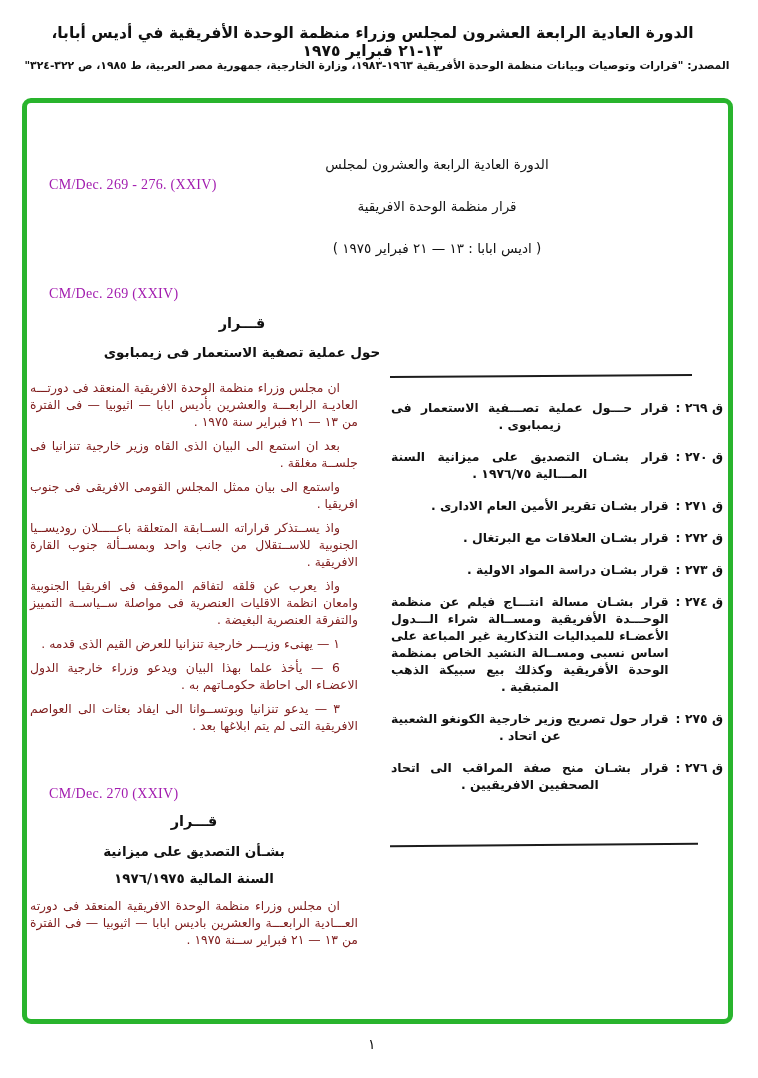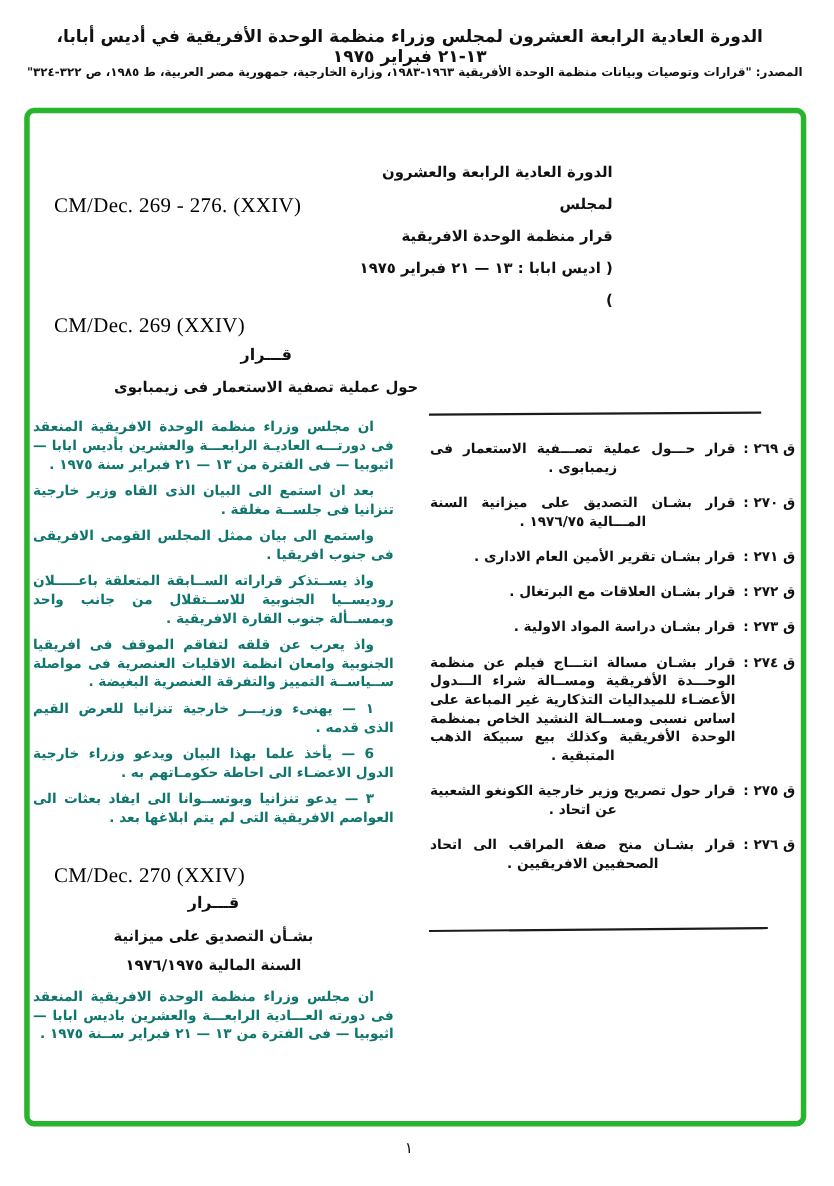--- a/index.html
+++ b/index.html
@@ -15,38 +15,38 @@
   .hdr2{
     position:absolute;top:59px;left:18px;right:22px;
     text-align:center;direction:rtl;font-weight:bold;font-size:10.8px;
   }
   .frame{
     position:absolute;left:22px;top:98px;width:701px;height:916px;
     border:5px solid #29b42d;border-radius:9px;background:#fff;
   }
   .ref{
     position:absolute;font-family:"Liberation Serif","DejaVu Serif",serif;
-    font-size:19px;color:#000000;white-space:nowrap;letter-spacing:0.3px;
+    font-size:14px;color:#a21caf;white-space:nowrap;letter-spacing:0.3px;
   }
   #ref-range{left:22px;top:74px;}
   #ref-269{left:22px;top:183px;}
   #ref-270{left:22px;top:683px;}
   .session-title{
     position:absolute;left:290px;top:40px;width:240px;
-    direction:rtl;font-weight:bold;font-size:13.5px;line-height:29px;
+    text-align:center;direction:rtl;font-weight:normal;font-size:13.5px;line-height:42px;
   }
   .head-block{position:absolute;text-align:center;direction:rtl;}
   #h269{left:40px;top:212px;width:350px;}
   #h270{left:0;top:710px;width:334px;}
   .qarar{font-weight:bold;font-size:14.5px;}
   .subject{font-weight:bold;font-size:13.5px;margin-top:13px;}
   .subject2{font-weight:bold;font-size:13.5px;margin-top:9px;line-height:27px;}
   .body-col{
     position:absolute;direction:rtl;text-align:justify;
-    font-size:12.4px;line-height:17px;color:#0f766e;font-weight:bold;
+    font-size:12.4px;line-height:17px;color:#7f1d1d;
   }
   #body269{left:3px;top:276px;width:328px;}
   #body270{left:3px;top:794px;width:328px;}
   .body-col p{margin:0 0 7px;text-indent:18px;}
   .rule{position:absolute;height:2px;background:#1c1c1c;}
   .rule-top{left:363px;top:272px;width:302px;transform:rotate(-0.35deg);}
   .rule-bottom{left:363px;top:741px;width:308px;transform:rotate(-0.5deg);}
   .idx{
     position:absolute;left:364px;top:296px;width:332px;
     direction:rtl;font-weight:bold;font-size:12.4px;line-height:17px;color:#111;

